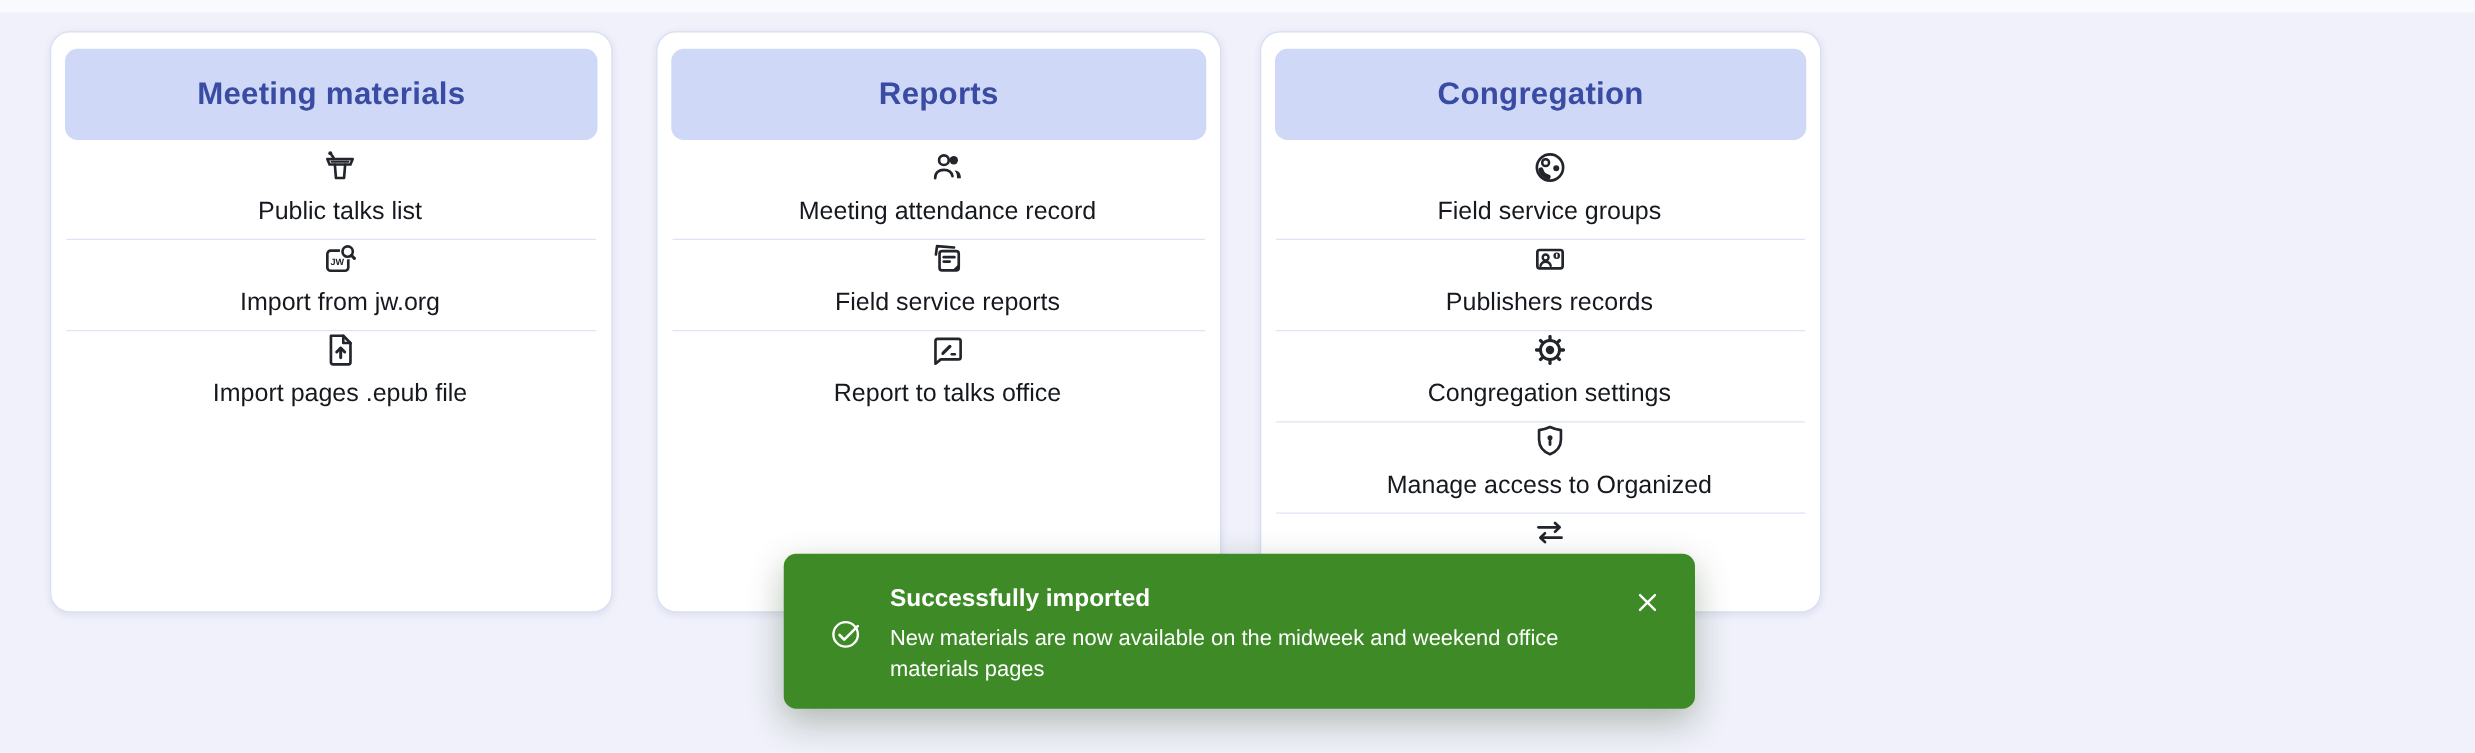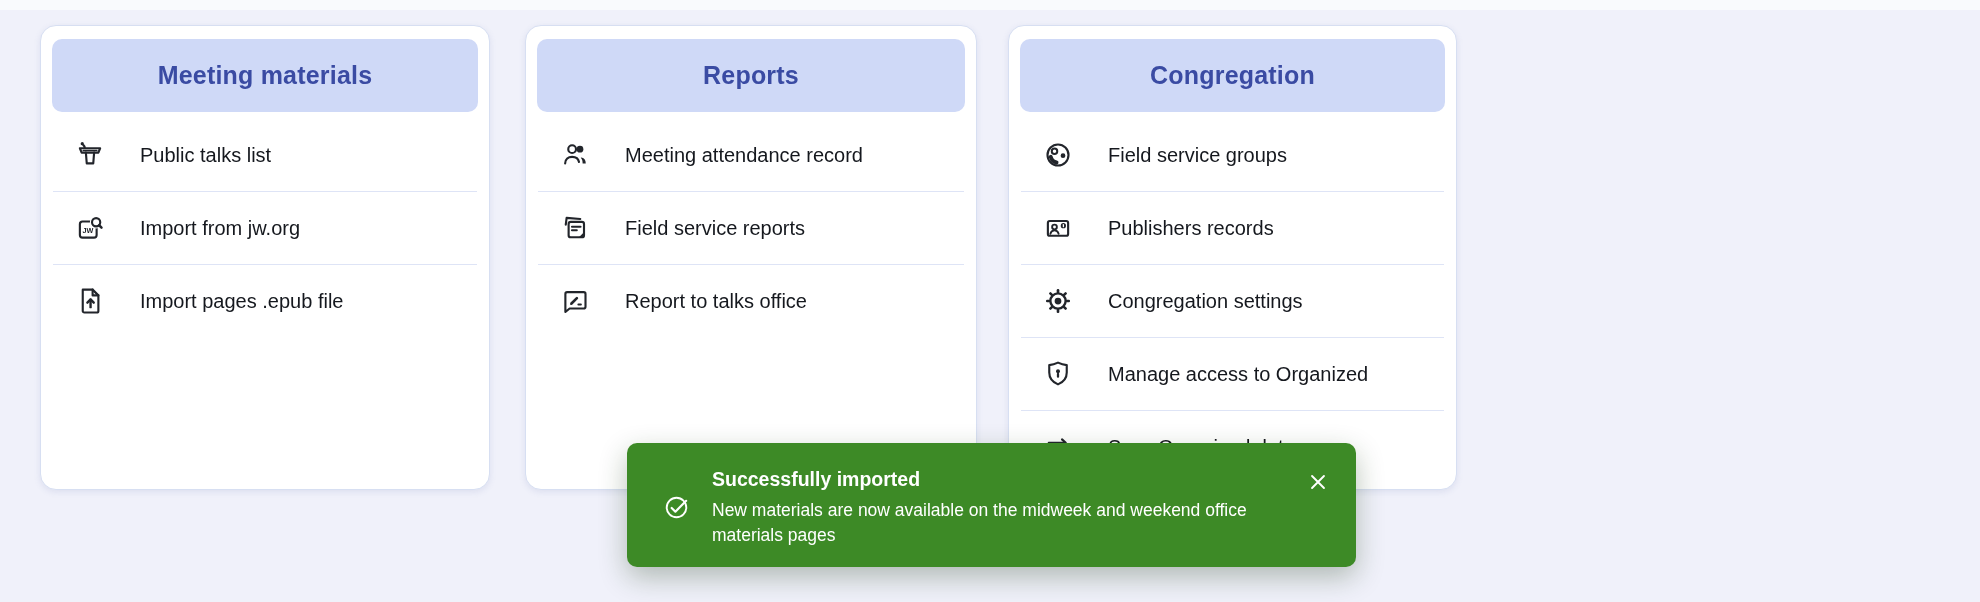--- a/index.html
+++ b/index.html
@@ -10,21 +10,21 @@
   .card{position:absolute;top:25px;height:465px;box-sizing:border-box;
         background:var(--card-background,#ffffff);
         border:1px solid #d7dff2;border-radius:16px;
         box-shadow:0 2px 6px rgba(100,115,180,.14);}
   .card-header{margin:13px 11px 0;height:73px;border-radius:10px;
         background:var(--header-background,#cfd9f7);
         display:flex;align-items:center;justify-content:center;}
   .card-title{margin:0;font-size:25px;font-weight:700;letter-spacing:.2px;
         color:var(--header-text,#3a4ba3);}
   .menu{margin:0 12px;padding-top:7px;}
-  .item{display:flex;align-items:center;height:72px;padding:0 8px 0 22px;gap:35px;cursor:pointer;}
+  .item{display:flex;align-items:center;height:72px;padding:0 8px 0 22px;gap:9px;cursor:pointer;flex-direction:column;}
   .item + .item{border-top:1px solid var(--divider,#dee4f6);}
   .ic{width:30px;height:30px;flex:0 0 30px;display:flex;align-items:center;}
   .ic svg{width:30px;height:30px;display:block;}
   .lbl{font-size:20px;color:var(--item-text,#15181e);white-space:nowrap;}
   .toast{position:absolute;left:627px;top:443px;width:729px;height:124px;z-index:5;box-sizing:border-box;
         background:var(--toast-background,#3d8a26);border-radius:10px;
         color:var(--toast-text,#ffffff);
         box-shadow:0 10px 28px rgba(25,55,15,.30);}
   .toast-ic{position:absolute;left:36px;top:51px;width:27px;height:27px;}
   .toast-ic svg{width:27px;height:27px;display:block;}

